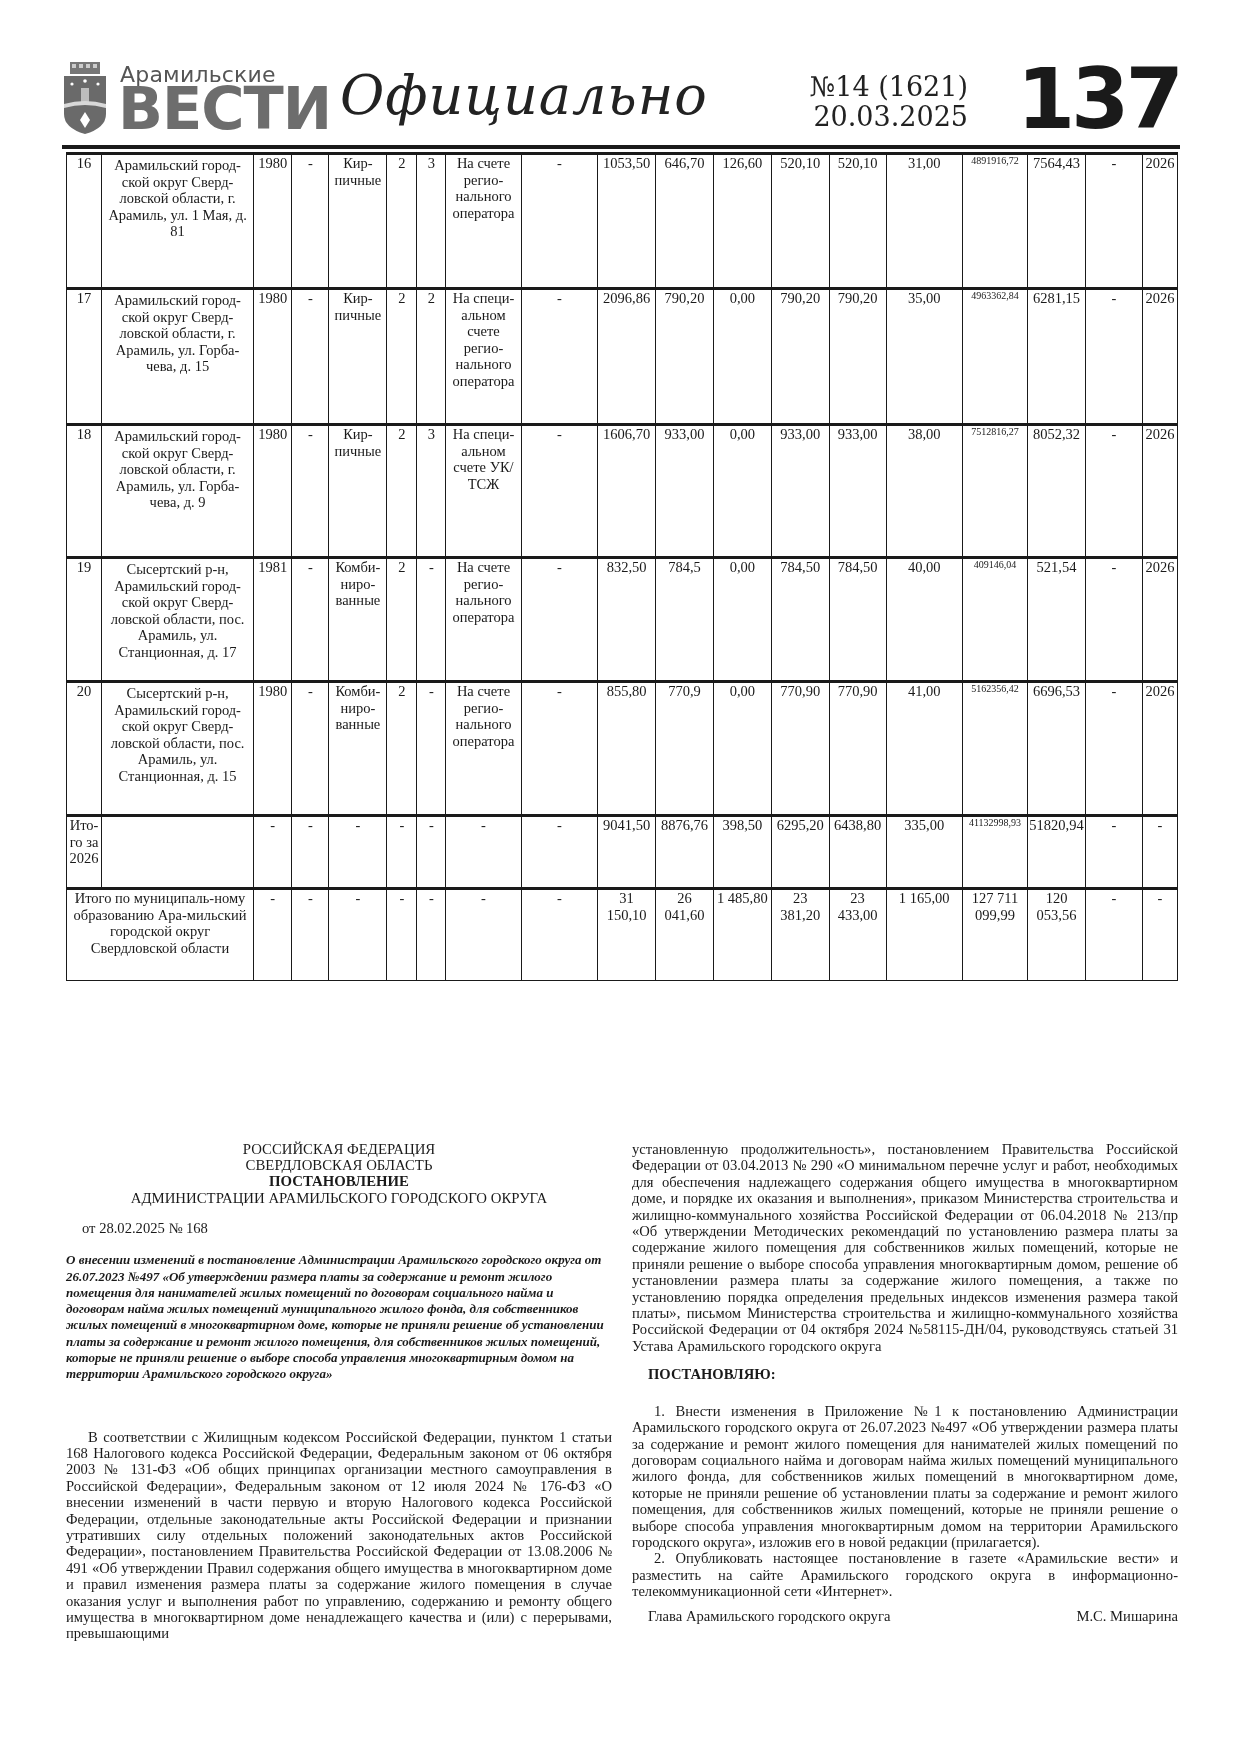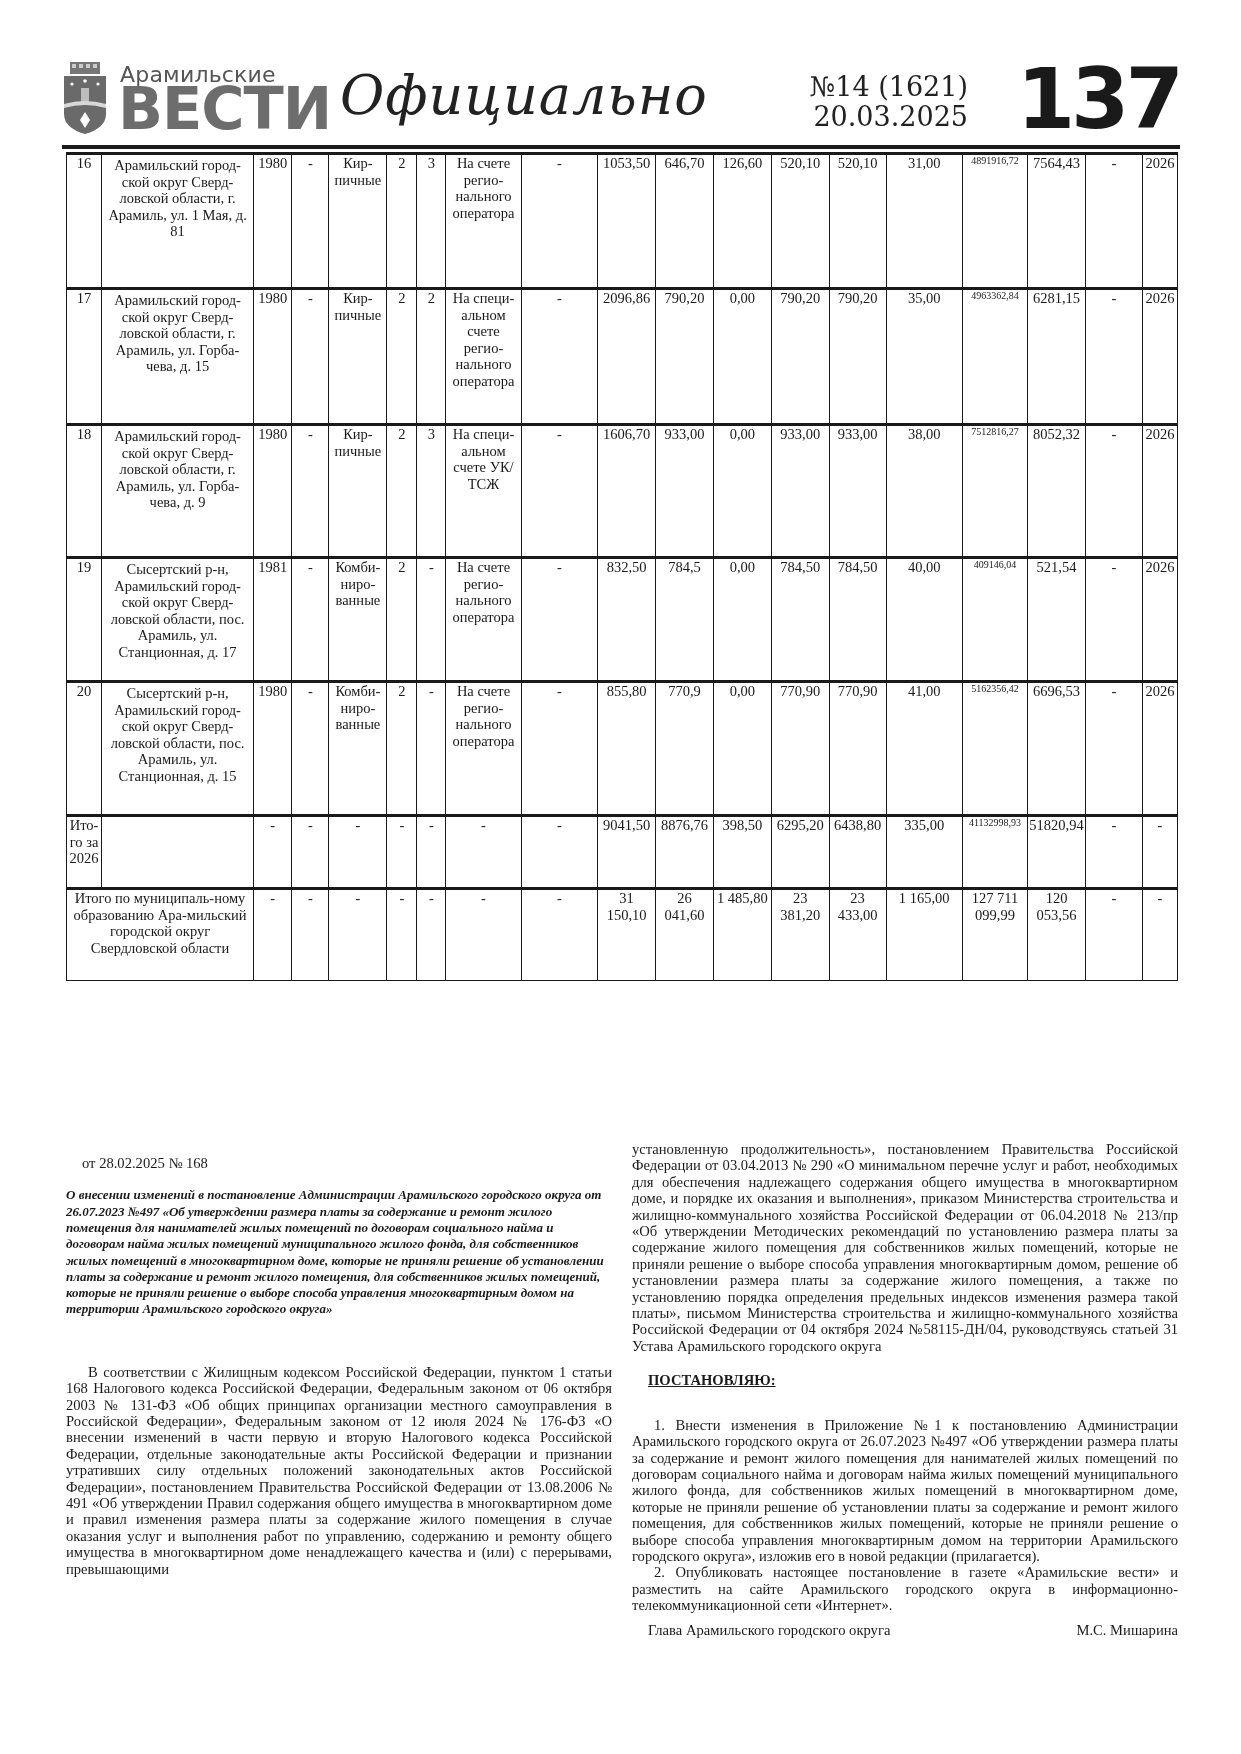--- a/index.html
+++ b/index.html
@@ -34,22 +34,22 @@
   .col { position: absolute; font-size: 14.6px; line-height: 16.4px; text-align: justify; }
   .col-left { left: 66px; top: 1141px; width: 546px; }
   .col-right { left: 632px; top: 1141px; width: 546px; }
   .center { text-align: center; }
   .hdr-lines { font-size: 14.8px; line-height: 16.2px; }
   .bold { font-weight: bold; }
   .date-line { margin-top: 14px; padding-left: 16px; }
   .subject { margin-top: 16px; text-align: left; font-weight: bold; font-style: italic; font-size: 13px; line-height: 16.3px; }
   .para { text-indent: 22px; margin: 0; }
   .body-first { margin-top: 46px; }
-  .resolve { margin-top: 18px; padding-left: 16px; font-weight: bold; text-decoration: underline; }
-  .resolve-body { margin-top: 28px; }
+  .resolve { margin-top: 12px; padding-left: 16px; font-weight: bold; }
+  .resolve-body { margin-top: 20px; }
   .sign { margin-top: 8px; display: flex; justify-content: space-between; padding-left: 16px; }
 </style>
 </head>
 <body>
 
 <div class="masthead">
   <svg class="crest" viewBox="0 0 46 72">
     <rect x="8" y="0" width="30" height="12" fill="#777"></rect>
     <rect x="10" y="2" width="4" height="4" fill="#ccc"></rect>
       <rect x="17" y="2" width="4" height="4" fill="#ccc"></rect>
@@ -240,20 +240,26 @@
       <td>1 165,00</td>
       <td>127 711 099,99</td>
       <td>120 053,56</td>
       <td>-</td>
       <td>-</td>
     </tr>
   </tbody>
 </table>
 
 <div class="col col-left">
+  <div class="center hdr-lines">
+    <div>РОССИЙСКАЯ ФЕДЕРАЦИЯ</div>
+    <div>СВЕРДЛОВСКАЯ ОБЛАСТЬ</div>
+    <div class="bold">ПОСТАНОВЛЕНИЕ</div>
+    <div>АДМИНИСТРАЦИИ АРАМИЛЬСКОГО ГОРОДСКОГО ОКРУГА</div>
+  </div>
   <div class="date-line">от 28.02.2025 № 168</div>
   <div class="subject">О внесении изменений в постановление Администрации Арамильского городского округа от 26.07.2023 №497 «Об утверждении размера платы за содержание и ремонт жилого помещения для нанимателей жилых помещений по договорам социального найма и договорам найма жилых помещений муниципального жилого фонда, для собственников жилых помещений в многоквартирном доме, которые не приняли решение об установлении платы за содержание и ремонт жилого помещения, для собственников жилых помещений, которые не приняли решение о выборе способа управления многоквартирным домом на территории Арамильского городского округа»</div>
   <p class="para body-first">В соответствии с Жилищным кодексом Российской Федерации, пунктом 1 статьи 168 Налогового кодекса Российской Федерации, Федеральным законом от 06 октября 2003 № 131-ФЗ «Об общих принципах организации местного самоуправления в Российской Федерации», Федеральным законом от 12 июля 2024 № 176-ФЗ «О внесении изменений в части первую и вторую Налогового кодекса Российской Федерации, отдельные законодательные акты Российской Федерации и признании утративших силу отдельных положений законодательных актов Российской Федерации», постановлением Правительства Российской Федерации от 13.08.2006 № 491 «Об утверждении Правил содержания общего имущества в многоквартирном доме и правил изменения размера платы за содержание жилого помещения в случае оказания услуг и выполнения работ по управлению, содержанию и ремонту общего имущества в многоквартирном доме ненадлежащего качества и (или) с перерывами, превышающими</p>
 </div>
 
 <div class="col col-right">
   <p class="para" style="text-indent:0">установленную продолжительность», постановлением Правительства Российской Федерации от 03.04.2013 № 290 «О минимальном перечне услуг и работ, необходимых для обеспечения надлежащего содержания общего имущества в многоквартирном доме, и порядке их оказания и выполнения», приказом Министерства строительства и жилищно-коммунального хозяйства Российской Федерации от 06.04.2018 № 213/пр «Об утверждении Методических рекомендаций по установлению размера платы за содержание жилого помещения для собственников жилых помещений, которые не приняли решение о выборе способа управления многоквартирным домом, решение об установлении размера платы за содержание жилого помещения, а также по установлению порядка определения предельных индексов изменения размера такой платы», письмом Министерства строительства и жилищно-коммунального хозяйства Российской Федерации от 04 октября 2024 №58115-ДН/04, руководствуясь статьей 31 Устава Арамильского городского округа</p>
   <div class="resolve">ПОСТАНОВЛЯЮ:</div>
   <p class="para resolve-body">1. Внести изменения в Приложение №1 к постановлению Администрации Арамильского городского округа от 26.07.2023 №497 «Об утверждении размера платы за содержание и ремонт жилого помещения для нанимателей жилых помещений по договорам социального найма и договорам найма жилых помещений муниципального жилого фонда, для собственников жилых помещений в многоквартирном доме, которые не приняли решение об установлении платы за содержание и ремонт жилого помещения, для собственников жилых помещений, которые не приняли решение о выборе способа управления многоквартирным домом на территории Арамильского городского округа», изложив его в новой редакции (прилагается).</p>
   <p class="para">2. Опубликовать настоящее постановление в газете «Арамильские вести» и разместить на сайте Арамильского городского округа в информационно-телекоммуникационной сети «Интернет».</p>

